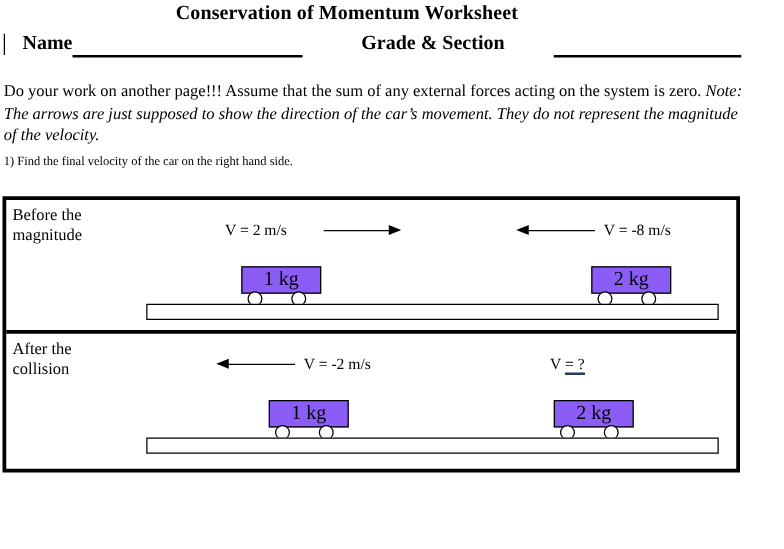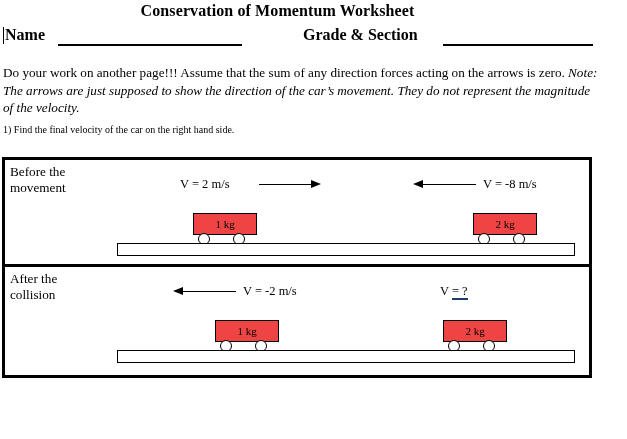--- a/index.html
+++ b/index.html
@@ -42,32 +42,33 @@
     width: 1px;
     height: 17px;
     background: #000;
   }
   .name-label {
     position: absolute;
     left: 5px;
     top: 0px;
     font-size: 16px;
     font-weight: bold;
+    padding-left: 13px;
   }
   .name-rule {
     position: absolute;
     left: 58px;
     top: 18px;
     width: 184px;
     height: 2px;
     background: #000;
   }
   .grade-label {
     position: absolute;
-    left: 303px;
+    left: 289px;
     top: 0px;
     font-size: 16px;
     font-weight: bold;
   }
   .grade-rule {
     position: absolute;
     left: 443px;
     top: 18px;
     width: 150px;
     height: 2px;
@@ -165,23 +166,23 @@
     border-right: 10px solid #000;
   }
 
   
   .cart { position: absolute; }
   .cart-body {
     position: absolute;
     left: 0; top: 0;
     border: 1.4px solid #000;
     box-sizing: border-box;
-    background: #ef4444;
+    background: #8b5cf6;
     text-align: center;
-    font-size: 11px;
+    font-size: 16px;
     line-height: 1;
     display: flex;
     align-items: center;
     justify-content: center;
   }
   .wheel {
     position: absolute;
     border: 1.4px solid #000;
     border-radius: 50%;
     background: #fff;
@@ -203,34 +204,34 @@
 
 <div class="name-row">
   <div class="caret"></div>
   <div class="name-label">Name</div>
   <div class="name-rule"></div>
   <div class="grade-label">Grade &amp; Section</div>
   <div class="grade-rule"></div>
 </div>
 
 <div class="instructions">
-  <span>Do your work on another page!!!  Assume that the sum of any direction forces acting on the</span>
-  <span>arrows is zero.</span>
+  <span>Do your work on another page!!!  Assume that the sum of any external forces acting on the</span>
+  <span>system is zero.</span>
   <span class="ital">Note:  The arrows are just supposed to show the direction of the car’s movement.</span>
   <span class="ital">They do not represent the magnitude of the velocity.</span>
 </div>
 
 <div class="q1">1)  Find the final velocity of the car on the right hand side.</div>
 
 <div class="diagram-table">
 
   <div class="panel panel-before">
 
     <div class="panel-label" style="white-space:pre-line;">Before the
-movement</div>
+magnitude</div>
 
     <div class="vlabel" style="left:175px; top:17px;font-family:Liberation Serif, serif;">V = 2 m/s</div>
     <div class="arrow" style="left:254px; top:20px; width:63px;">
       <div class="shaft" style="left:0; width:53px;"></div>
       <div class="headR" style="left:52px;"></div>
     </div>
 
     <div class="arrow" style="left:408px; top:20px; width:63px;">
       <div class="headL" style="left:0;"></div>
       <div class="shaft" style="left:9px; width:54px;"></div>

